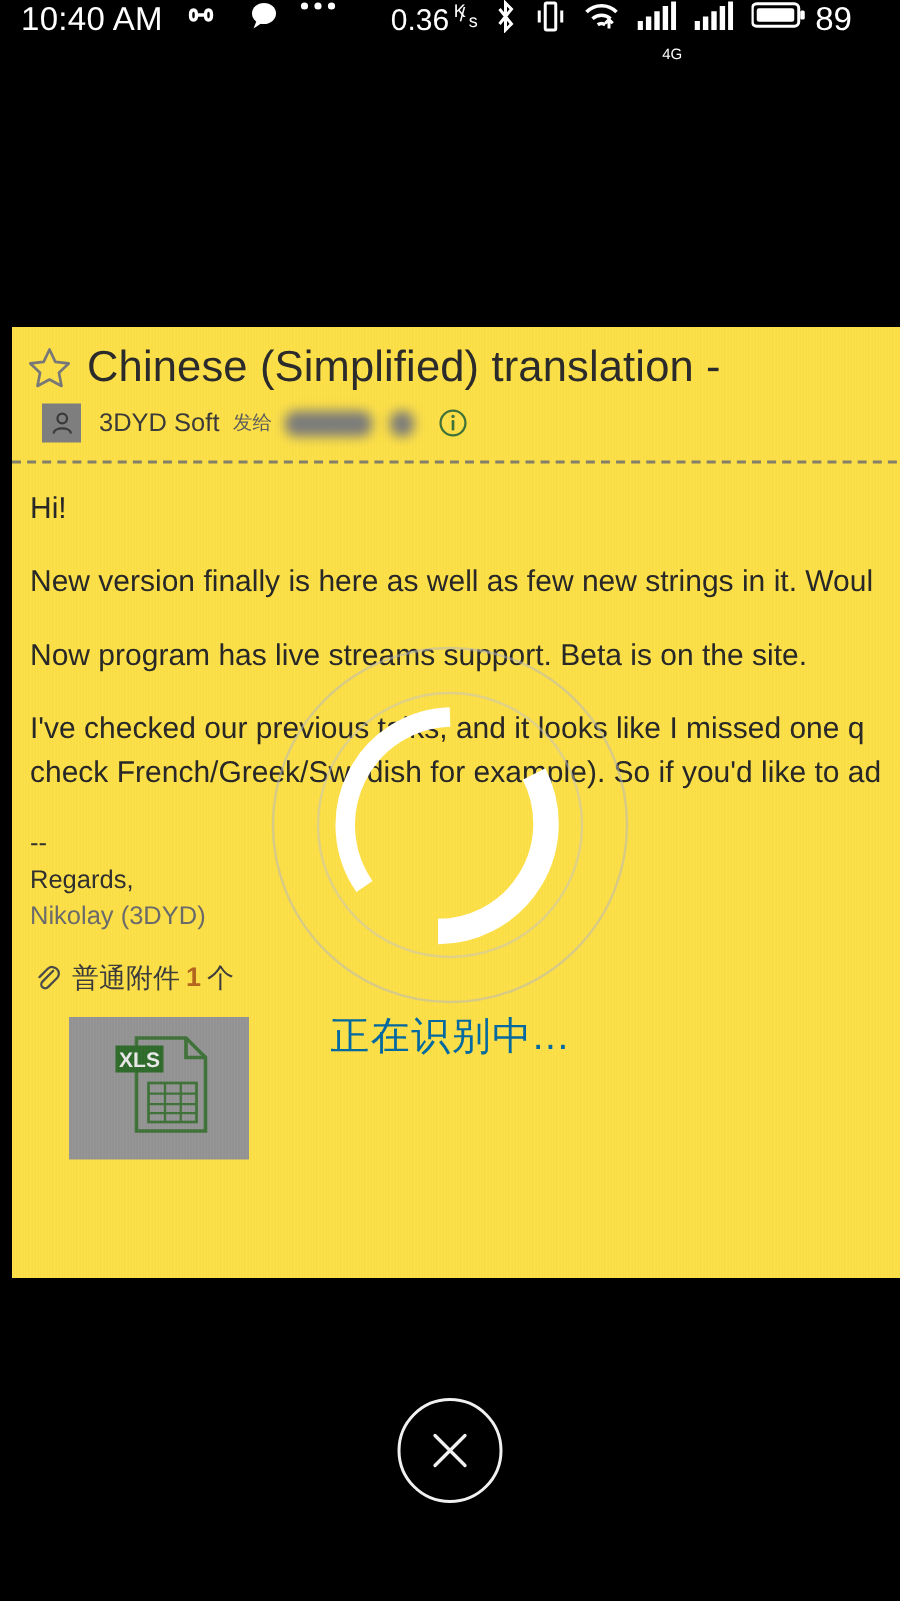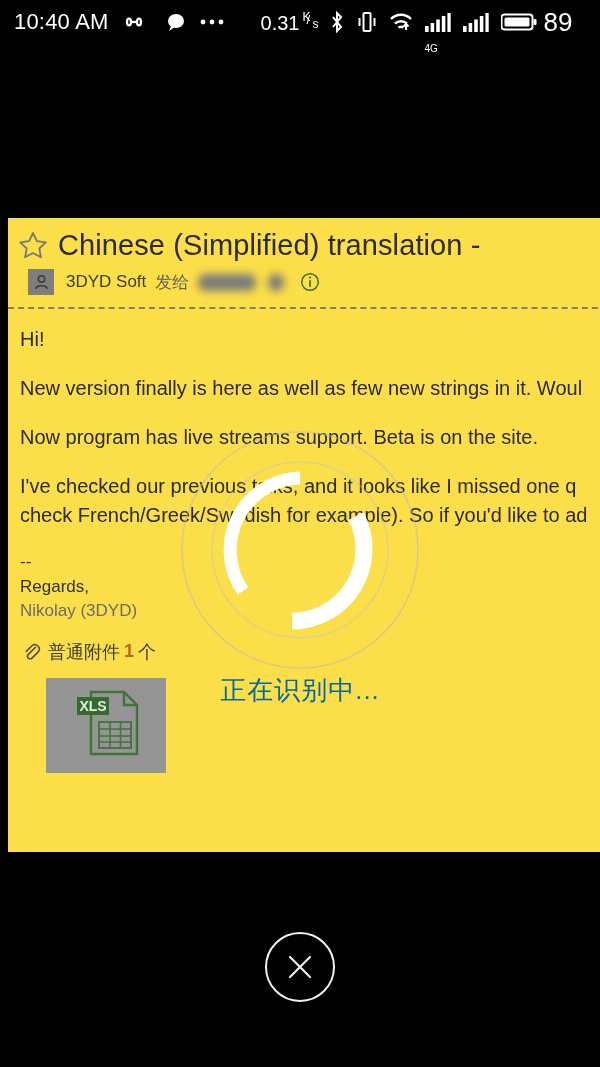--- a/index.html
+++ b/index.html
@@ -8,27 +8,27 @@
     background:#000;
     font-family:"Liberation Sans", sans-serif;
     overflow:hidden;
   }
   #screen { position:relative; width:600px; height:1067px; background:#000; overflow:hidden; }
 
   
   .statusbar {
     position:absolute; top:0; left:0; width:600px; height:44px;
     background:#000; color:#fff;
-    display:flex; align-items:center; gap:0px;
+    display:flex; align-items:flex-start; gap:0px;
     padding:0 14px;
   }
   .sb-time { font-size:22px; letter-spacing:.2px; font-weight:400; margin-right:14px; }
   .sb-ic { display:flex; align-items:center; justify-content:center; margin-right:12px; }
   .sb-rate { font-size:20px; margin-right:10px; display:flex; align-items:baseline; }
-  .sb-batt-num { font-size:26px; margin-left:7px; }
+  .sb-batt-num { font-size:22px; margin-left:7px; }
   .sb-spacer { flex:0 0 24px; }
 
   
   .page {
     position:absolute; left:8px; top:218px; width:600px; height:634px;
     background:#fde047;
     overflow:hidden;
   }
   
   .page::before{
@@ -43,21 +43,21 @@
   .mail-title {
     font-size:29px; color:#2b2b2b; white-space:nowrap;
     margin-left:8px; letter-spacing:.1px;
   }
   .sender-row { display:flex; align-items:center; padding:6px 0 0 20px; height:34px; }
   .avatar {
     width:26px; height:26px; flex:0 0 26px; background:#7e7e7e;
     display:flex; align-items:center; justify-content:center;
   }
   .sender-name { font-size:17px; color:#3a3a3a; margin-left:12px; white-space:nowrap; }
-  .sender-to { font-size:17px; color:#5d5d5d; margin-left:9px; white-space:nowrap; }
+  .sender-to { font-size:13px; color:#5d5d5d; margin-left:9px; white-space:nowrap; }
   .blur-chip {
     margin-left:9px; height:17px; border-radius:7px;
     background:#7b7b7b; filter:blur(4px);
   }
   .blur-a { width:58px; }
   .blur-b { width:16px; margin-left:12px; }
   .info-ic { margin-left:16px; width:20px; height:20px; }
 
   .divider {
     margin-top:11px; height:0; border-top:2px dashed #6f6f6f; opacity:.85;
@@ -134,21 +134,21 @@
       <svg width="26" height="8" viewBox="0 0 26 8">
         <circle cx="4" cy="4" r="2.4" fill="#fff"></circle>
         <circle cx="13" cy="4" r="2.4" fill="#fff"></circle>
         <circle cx="22" cy="4" r="2.4" fill="#fff"></circle>
       </svg>
     </span>
 
     <span class="sb-spacer"></span>
 
     <span class="sb-rate">
-      <span>0.31</span>
+      <span>0.36</span>
       <span style="margin-left:3px;position:relative;width:16px;height:20px;display:inline-block;">
         <span style="position:absolute;left:0;top:0;font-size:12px;">K</span>
         <span style="position:absolute;left:4px;top:2px;font-size:13px;">/</span>
         <span style="position:absolute;left:10px;top:7px;font-size:12px;">s</span>
       </span>
     </span>
 
     <span class="sb-ic">
       <svg width="16" height="22" viewBox="0 0 16 22">
         <path d="M4 6 L12 16 L8 20 L8 2 L12 6 L4 16" fill="none" stroke="#fff" stroke-width="2"></path>
@@ -166,21 +166,21 @@
     <span class="sb-ic">
       <svg width="24" height="22" viewBox="0 0 24 22">
         <path d="M2 8 A14 14 0 0 1 22 8" fill="none" stroke="#fff" stroke-width="2.4"></path>
         <path d="M6 12.5 A9 9 0 0 1 18 12.5" fill="none" stroke="#fff" stroke-width="2.4"></path>
         <path d="M9.5 16.5 A4.5 4.5 0 0 1 14.5 16.5" fill="none" stroke="#fff" stroke-width="2.4"></path>
         <path d="M17 19 L17 13 M14.5 15.5 L17 13 L19.5 15.5" stroke="#fff" stroke-width="2" fill="none"></path>
       </svg>
     </span>
 
     <span class="sb-ic" style="position:relative;">
-      <span style="position:absolute;left:0;top:-9px;font-size:10px;color:#fff;margin-top:40px;">4G</span>
+      <span style="position:absolute;left:17px;top:-9px;font-size:10px;color:#fff;margin-top:40px;">4G</span>
       <svg width="26" height="20" viewBox="0 0 26 20">
         <rect x="0" y="14" width="3.6" height="6" fill="#fff"></rect>
         <rect x="5.6" y="11" width="3.6" height="9" fill="#fff"></rect>
         <rect x="11.2" y="7.5" width="3.6" height="12.5" fill="#fff"></rect>
         <rect x="16.8" y="4" width="3.6" height="16" fill="#fff"></rect>
         <rect x="22.4" y="1" width="3.3" height="19" fill="#fff"></rect>
       </svg>
     </span>
 
     <span class="sb-ic">

